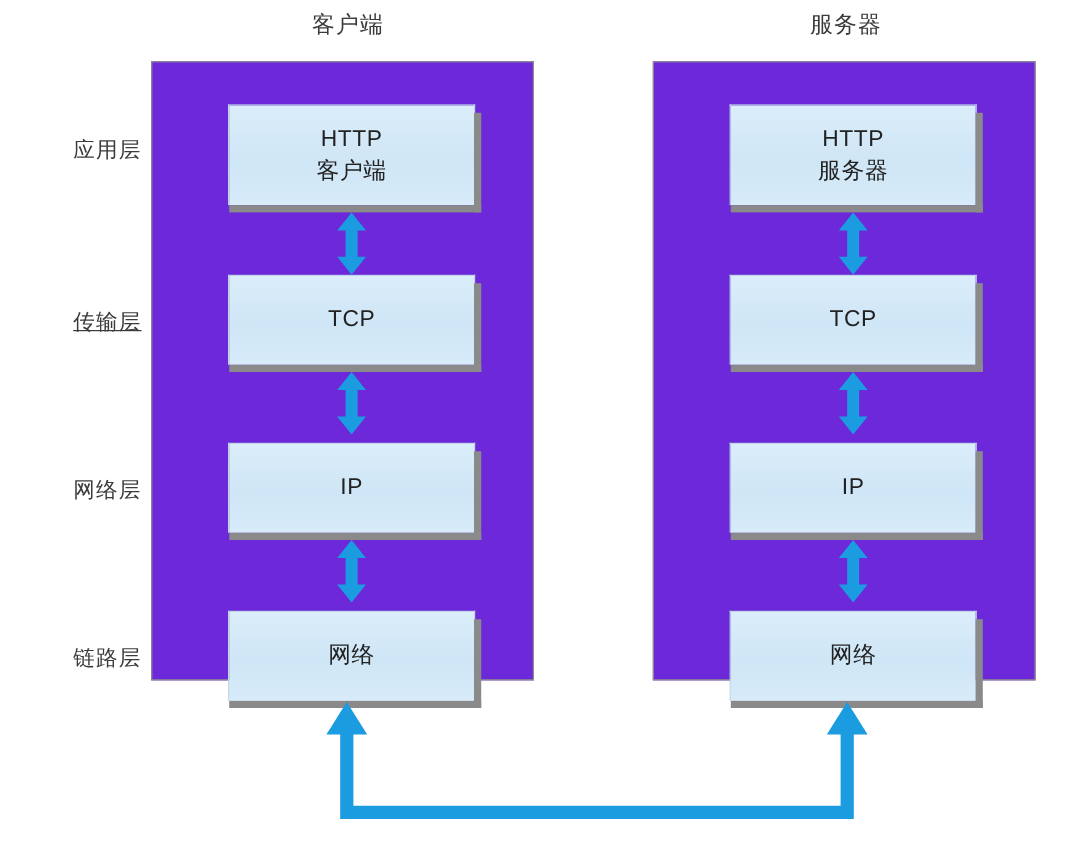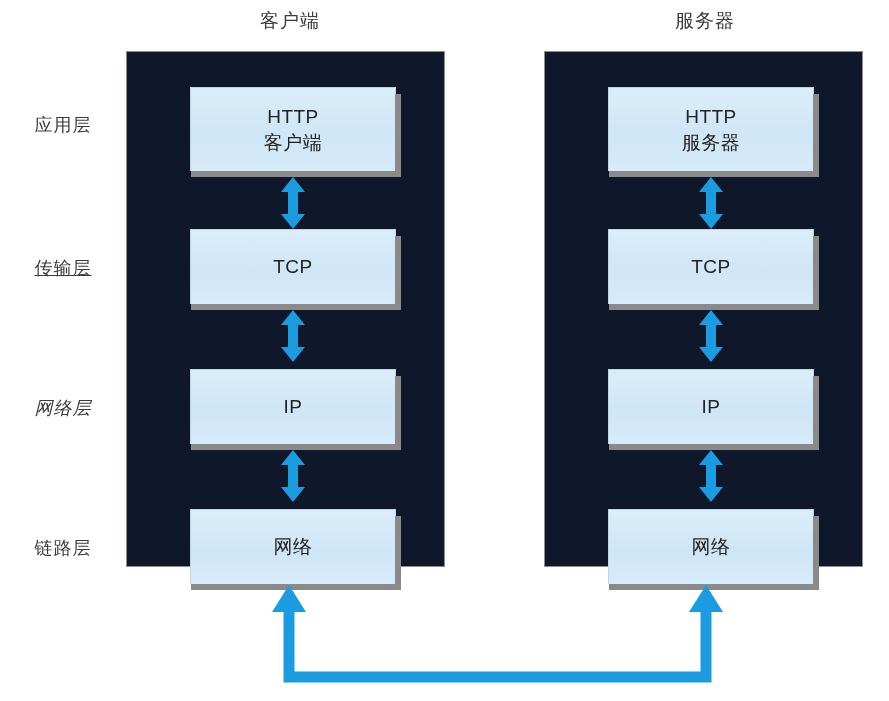--- a/index.html
+++ b/index.html
@@ -30,31 +30,31 @@
     white-space: nowrap;
   }
 
   
   .row-label {
     position: absolute;
     left: 8px;
     width: 110px;
     font-size: 18px;
     color: #3b3b3b;
-    text-align: center;
+    text-align: right;
     letter-spacing: 1px;
     white-space: nowrap;
   }
 
   
   .host-box {
     position: absolute;
     top: 51px;
     height: 516px;
-    background: #0f172a;
+    background: #6d28d9;
     border: 1px solid #8d8d8d;
     box-sizing: border-box;
   }
 
   
   .proto-box {
     position: absolute;
     width: 206px;
     box-sizing: border-box;
     background: linear-gradient(180deg, #dbedfa 0%, #cfe6f6 55%, #d7ebf9 100%);
@@ -115,21 +115,21 @@
 <div id="stage">
 
   <div class="col-title" style="left:190px; width:200px;">客户端</div>
 
   <div class="col-title" style="left:605px; width:200px;">服务器</div>
 
   <div class="row-label" style="top:113px;">应用层</div>
 
   <div class="row-label" style="top:256px;text-decoration:underline;">传输层</div>
 
-  <div class="row-label" style="top:396px;font-style:italic;">网络层</div>
+  <div class="row-label" style="top:396px;">网络层</div>
 
   <div class="row-label" style="top:536px;">链路层</div>
 
   <div class="host-box" style="left:126px; width:319px;">
 
     <div class="proto-box" style="left:63px; top:35px; height:84px;">
       <span class="line">HTTP</span>
       <span class="line">客户端</span>
     </div>
 

